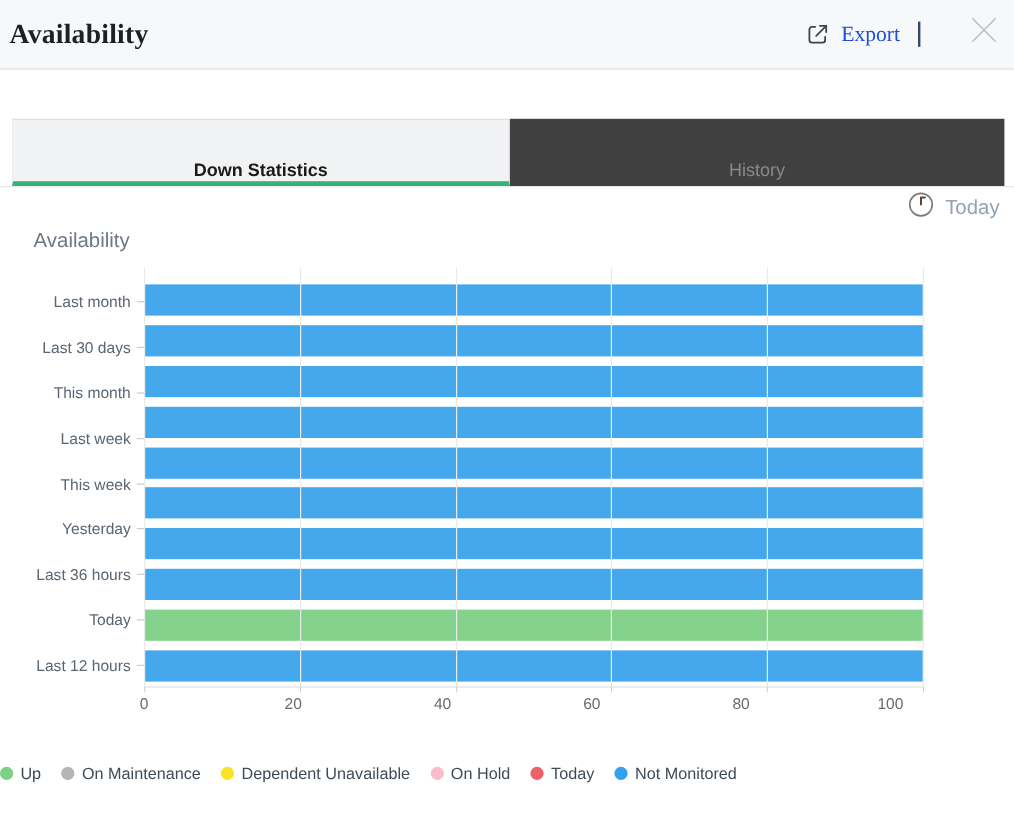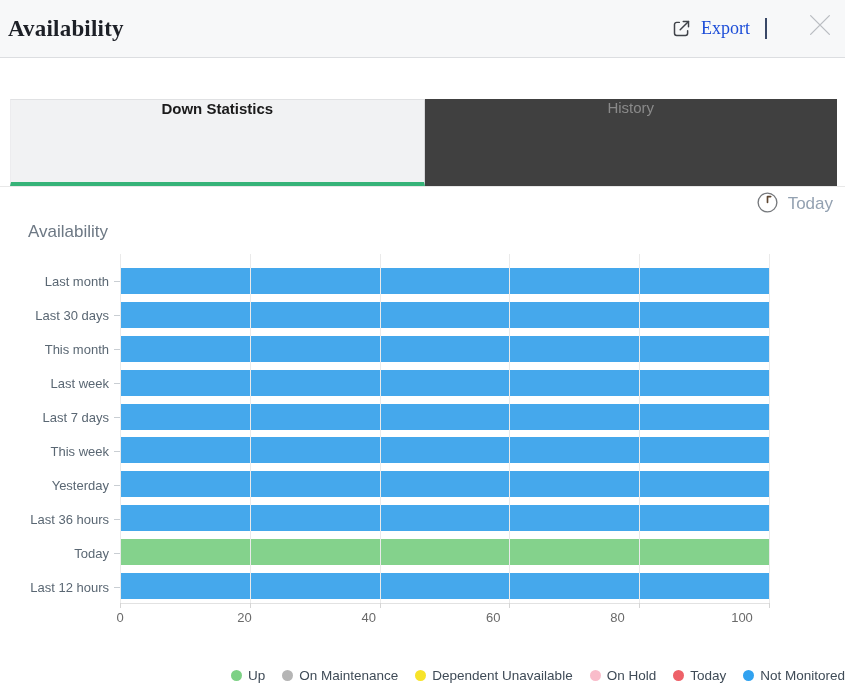--- a/index.html
+++ b/index.html
@@ -31,21 +31,21 @@
     width:2px; height:21px; background:#394867; display:inline-block;
   }
   .close-btn {
     position:absolute; top:7px; right:7px; width:36px; height:36px;
     display:flex; align-items:center; justify-content:center; cursor:pointer;
   }
   
   .tabs-wrap { margin-top:41px; border-bottom:1px solid #e8e8e8; padding:0 8px 0 10px; }
   .tabs { display:flex; }
   .tab {
-    flex:1; height:87px; display:flex; align-items:flex-start; justify-content:center;
+    flex:1; height:56px; display:flex; align-items:flex-end; justify-content:center;
     font-size:15px; cursor:pointer; border-bottom:4px solid transparent;
   }
   .tab.active {
     background:#f1f2f3; color:#1b1b1b; font-weight:700;
     border-top:1px solid #e0e1e3; border-left:1px solid #ececee; border-right:1px solid #d7d8da;
   }
   .tab.inactive { background:#404040; color:#8a8a8a; }
   
   .period-row {
     height:32px; display:flex; align-items:center; justify-content:flex-end;
@@ -66,21 +66,21 @@
   .tick-stub { position:absolute; bottom:-5px; width:1px; height:5px; background:#d5d5d5; }
   .bar-rows { position:absolute; left:0; right:0; top:14px; bottom:0; display:flex; flex-direction:column; }
   .bar-row { flex:1; display:flex; align-items:center; }
   .bar { height:26px; }
   .x-axis { position:relative; height:26px; margin:0 103px 0 120px; }
   .x-tick-label {
     position:absolute; top:6px; transform:translateX(-50%);
     font-size:13px; color:#6a6a6a;
   }
   
-  .legend { margin-top:38px; display:flex; justify-content:flex-end; align-items:center; gap:17px; }
+  .legend { margin-top:38px; display:flex; justify-content:flex-start; align-items:center; gap:17px; }
   .legend-item { display:flex; align-items:center; gap:6px; cursor:pointer; }
   .legend-dot { width:11px; height:11px; border-radius:50%; }
   .legend-label { font-size:13.5px; color:#3f4b57; }
 </style>
 </head>
 <body>
 
 <div class="dlg-header">
   <div class="dlg-title">Availability</div>
   <div class="header-actions">
@@ -125,21 +125,20 @@
 </div>
 
 <div class="chart-title">Availability</div>
 
 <div class="chart-body">
   <div class="y-col">
       <div class="y-label">Last month</div>
       <div class="y-label">Last 30 days</div>
       <div class="y-label">This month</div>
       <div class="y-label">Last week</div>
-      <div class="y-label">Last 7 days</div>
       <div class="y-label">This week</div>
       <div class="y-label">Yesterday</div>
       <div class="y-label">Last 36 hours</div>
       <div class="y-label">Today</div>
       <div class="y-label">Last 12 hours</div>
     </div>
   <div class="plot">
     <div class="bar-rows">
         <div class="bar-row">
           <div class="bar" style="width: 100%; background: rgb(69, 168, 236);"></div>

